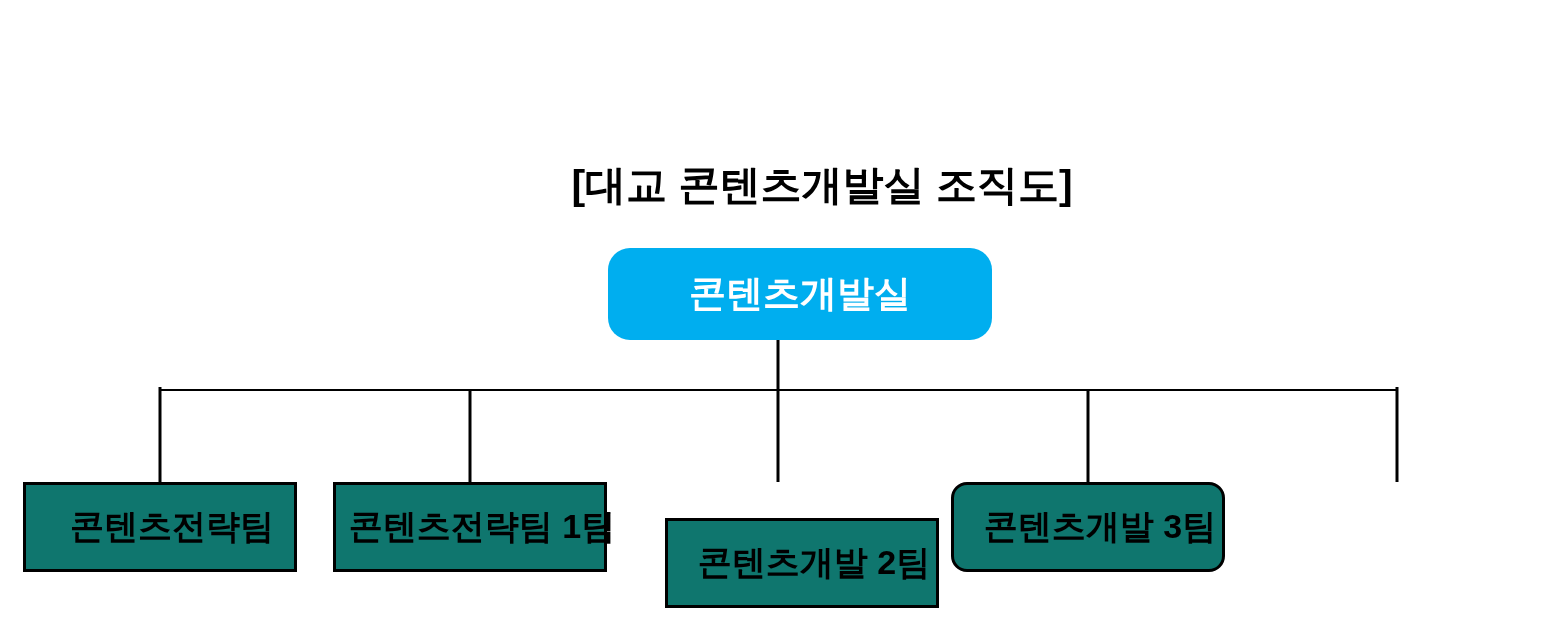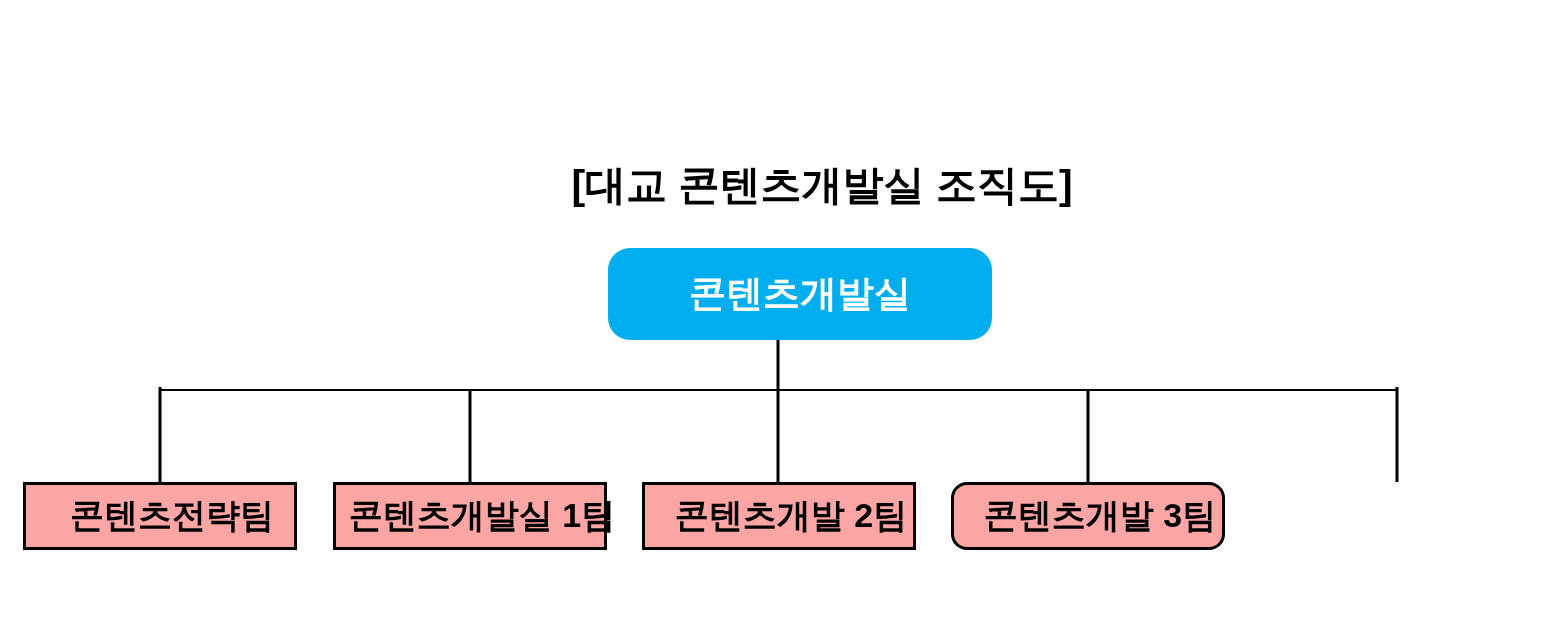--- a/index.html
+++ b/index.html
@@ -47,36 +47,36 @@
     justify-content: center;
     font-size: 37px;
     font-weight: bold;
     color: var(--root-text, #ffffff);
     white-space: nowrap;
   }
   .child-node {
     position: absolute;
     top: 482px;
     width: 274px;
-    height: 68px;
+    height: 90px;
     box-sizing: border-box;
-    background: #fca5a5;
+    background: #0f766e;
     border: 3px solid var(--line-color, #000000);
     display: flex;
     align-items: center;
     justify-content: center;
     font-size: 34px;
     font-weight: bold;
     color: var(--child-text, #000000);
     white-space: nowrap;
     padding-left: 24px;
   }
   .child-0 { left: 23px; }
   .child-1 { left: 333px; }
-  .child-2 { left: 642px; }
+  .child-2 { left: 665px; margin-top: 36px; }
   .child-3 { left: 951px; border-radius: 16px; }
   .child-4 { left: 1260px; }
 </style>
 </head>
 <body>
 
 <div class="canvas">
 
   <div class="chart-title">[대교 콘텐츠개발실 조직도]</div>
 
@@ -94,21 +94,21 @@
 
   <div class="root-node">
     <span>콘텐츠개발실</span>
   </div>
 
   <div class="child-node child-0">
     <span>콘텐츠전략팀</span>
   </div>
 
   <div class="child-node child-1">
-    <span>콘텐츠개발실 1팀</span>
+    <span>콘텐츠전략팀 1팀</span>
   </div>
 
   <div class="child-node child-2">
     <span>콘텐츠개발 2팀</span>
   </div>
 
   <div class="child-node child-3">
     <span>콘텐츠개발 3팀</span>
   </div>
 

